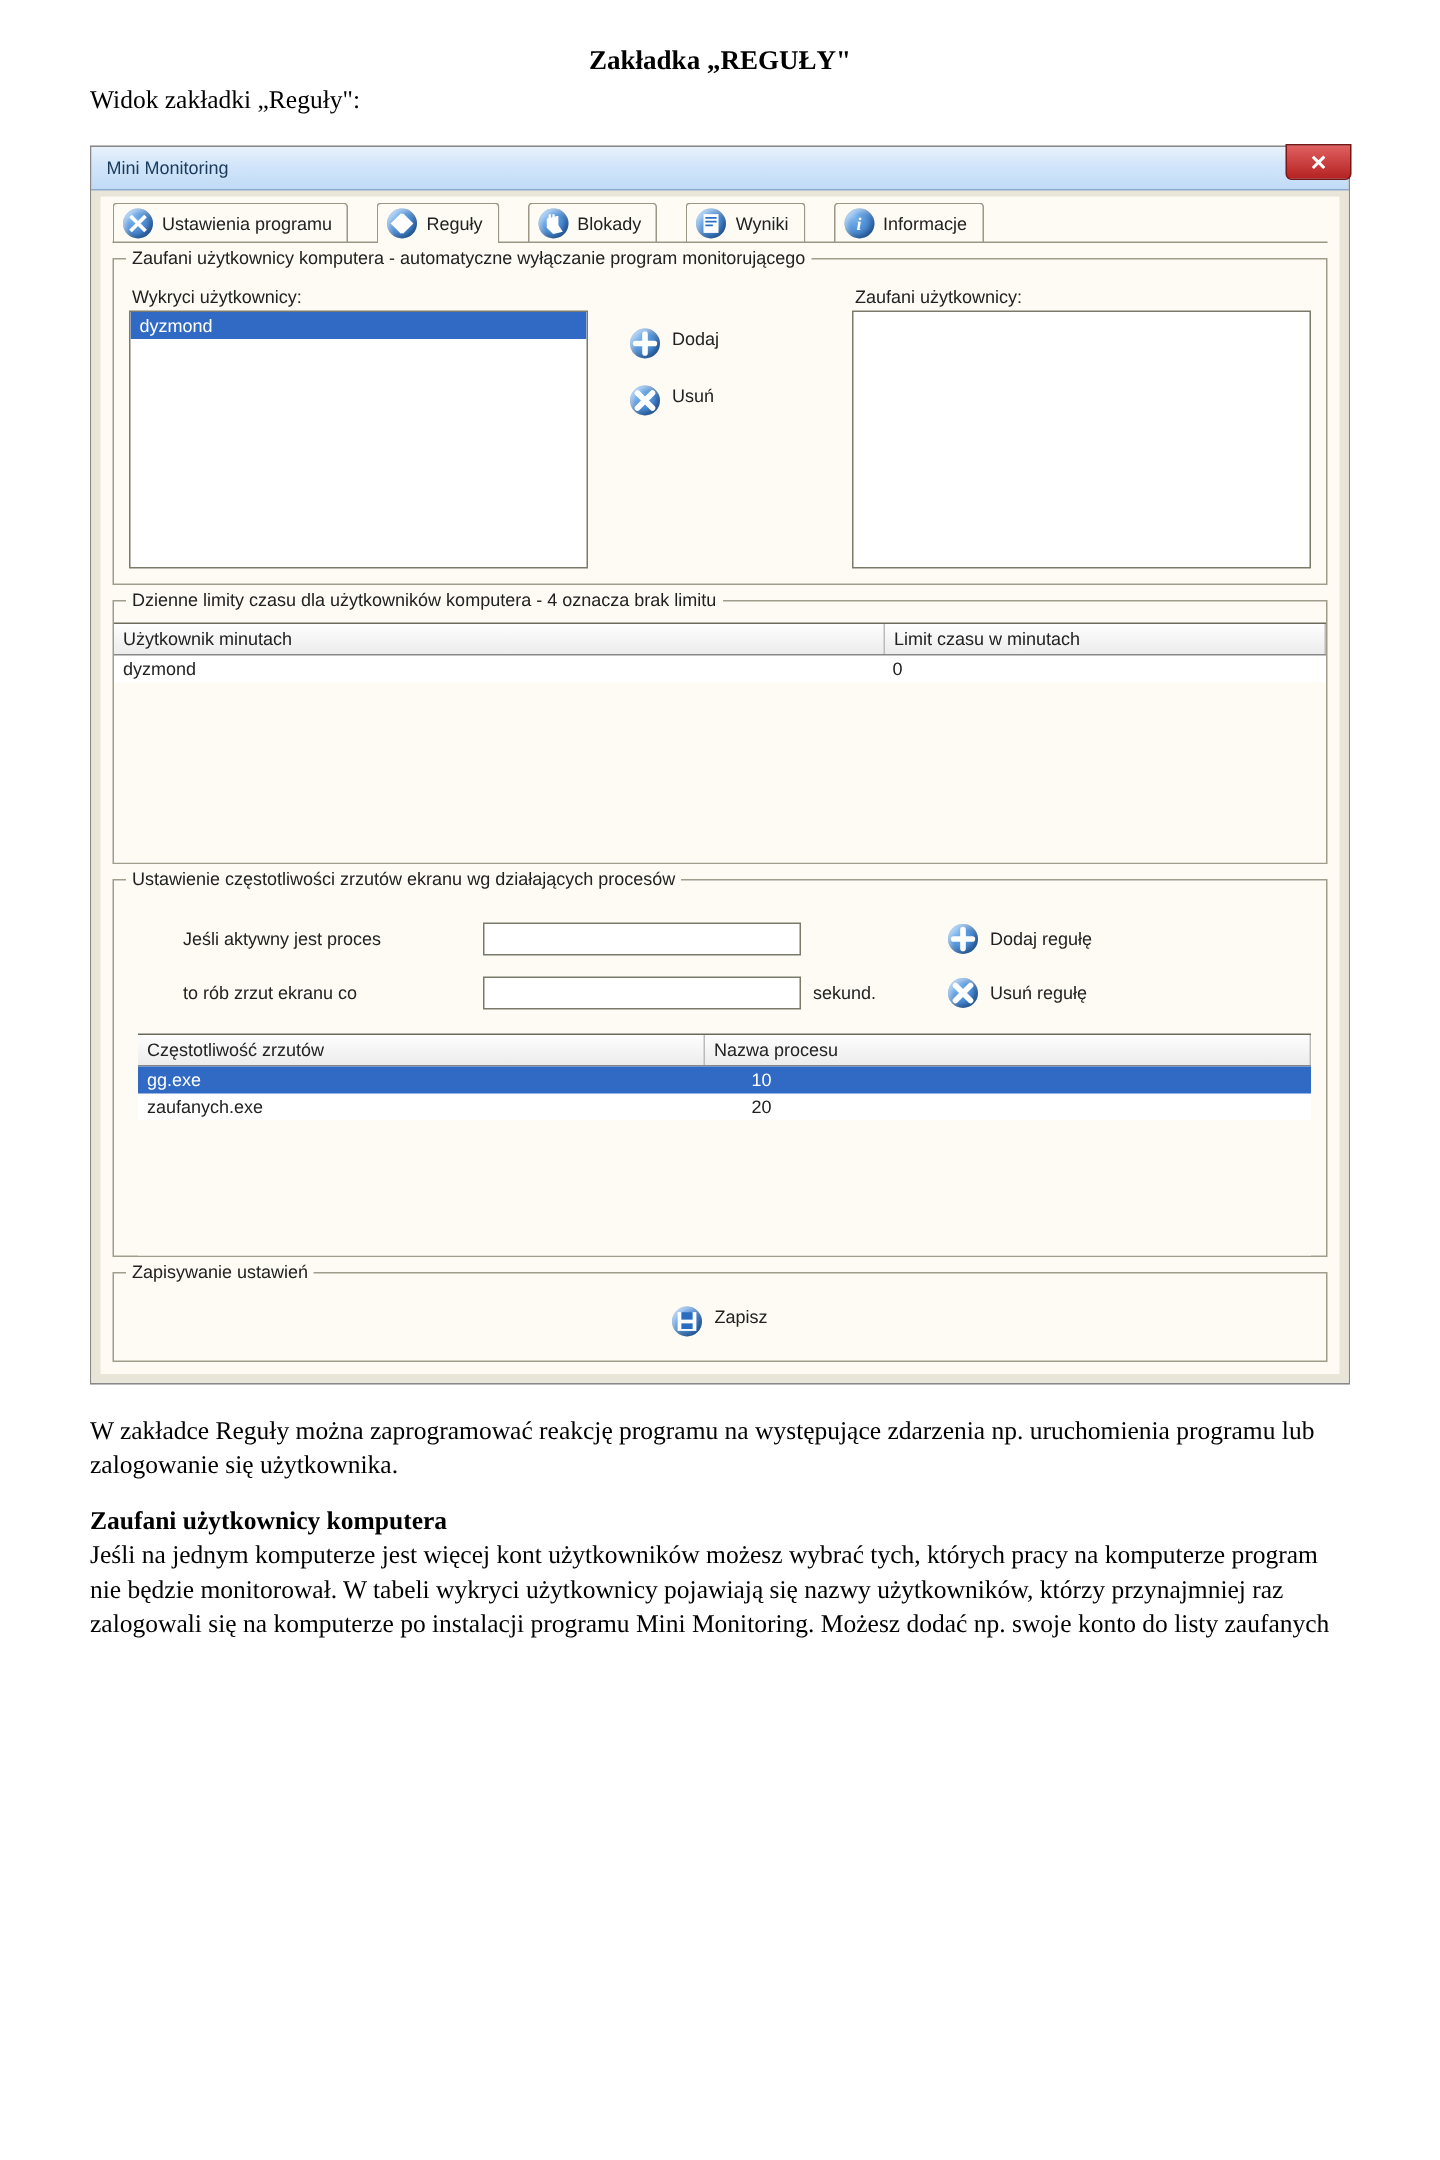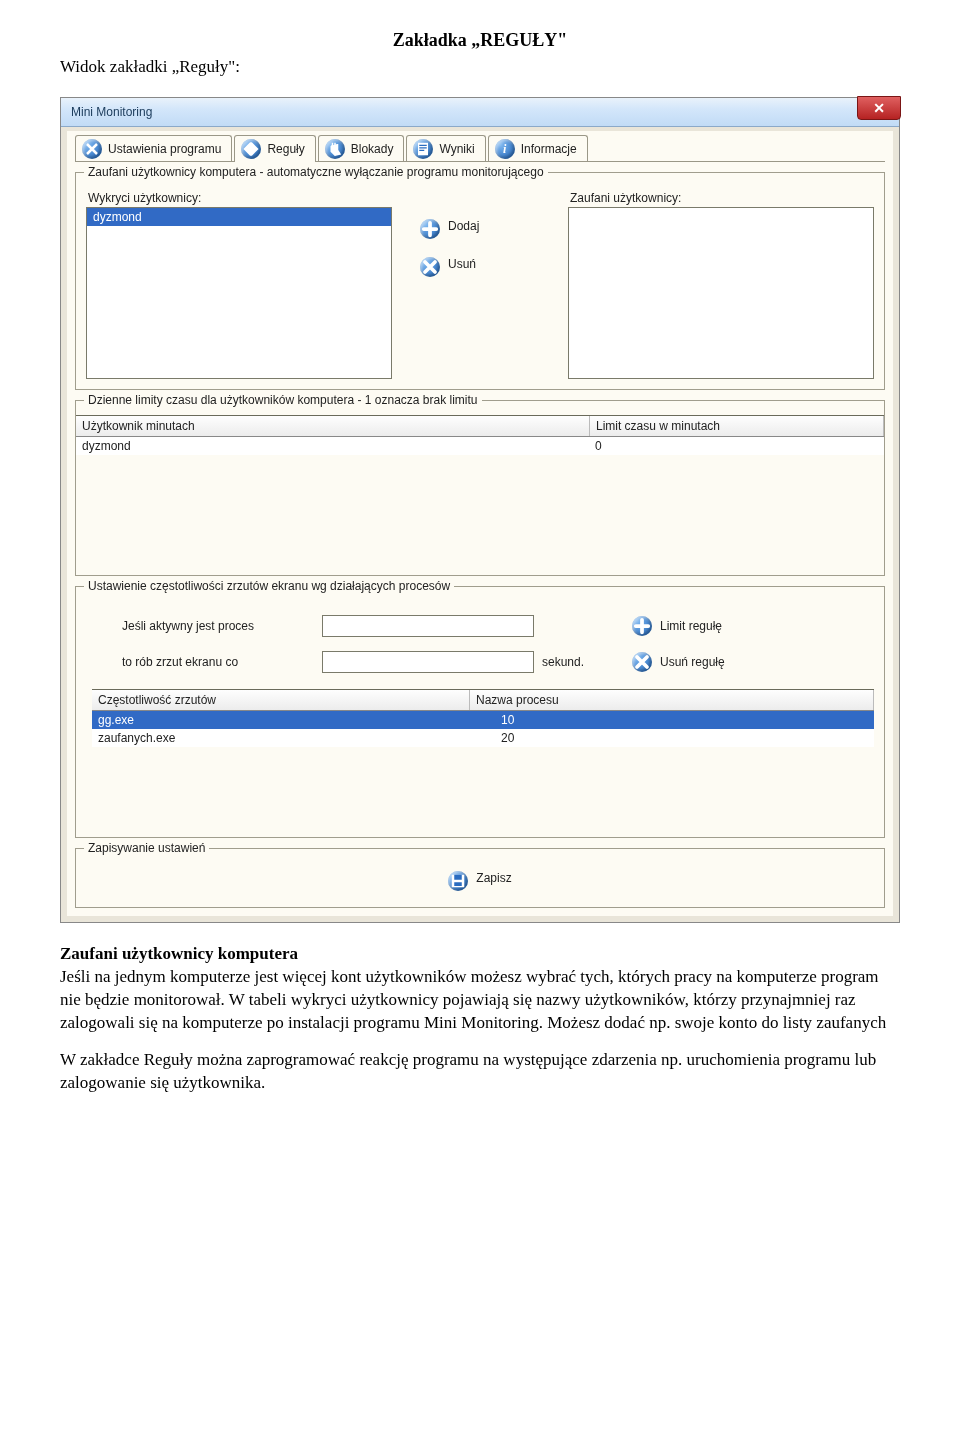--- a/index.html
+++ b/index.html
@@ -57,21 +57,21 @@
   }
   .win-body {
     padding: 4px 8px 8px 8px;
     background: #fdfbf3;
     border: 6px solid #e9e5d9;
     border-top: 4px solid #e9e5d9;
   }
   
   .tabs {
     display: flex;
-    gap: 2px;
+    gap: 19px;
     align-items: flex-start;
   }
   .tab {
     border: 1px solid #9a9787;
     border-bottom: none;
     background: #fdfbf3;
     padding: 3px 10px 3px 6px;
     display: flex;
     align-items: center;
     gap: 6px;
@@ -249,21 +249,21 @@
         <div class="tab">
           <span class="icon-circle">
             <span style="font-style:italic;font-family:Georgia,serif;">i</span>
           </span>
           <span>Informacje</span>
         </div>
       </div>
       <div class="tab-strip-line"></div>
 
       <div class="group">
-        <span class="group-title">Zaufani użytkownicy komputera - automatyczne wyłączanie programu monitorującego</span>
+        <span class="group-title">Zaufani użytkownicy komputera - automatyczne wyłączanie program monitorującego</span>
         <div class="trusted-row">
           <div class="list-col">
             <span class="list-label">Wykryci użytkownicy:</span>
             <div class="listbox">
               <div class="item selected">dyzmond</div>
             </div>
           </div>
           <div class="mid-col">
             <div class="icon-btn-row">
               <span class="icon-circle">
@@ -283,21 +283,21 @@
             </div>
           </div>
           <div class="list-col">
             <span class="list-label">Zaufani użytkownicy:</span>
             <div class="listbox"></div>
           </div>
         </div>
       </div>
 
       <div class="group" style="padding:14px 0 0 0;">
-        <span class="group-title">Dzienne limity czasu dla użytkowników komputera - 1 oznacza brak limitu</span>
+        <span class="group-title">Dzienne limity czasu dla użytkowników komputera - 4 oznacza brak limitu</span>
         <div class="table" style="border-left:none;border-right:none;border-bottom:none;">
           <div class="thead">
             <div class="th" style="flex:0 0 62%;">Użytkownik minutach</div>
             <div class="th" style="flex:1;">Limit czasu w minutach</div>
           </div>
           <div class="tbody">
             <div class="tr">
               <div class="td" style="flex:0 0 62%;">dyzmond</div>
               <div class="td" style="flex:1;">0</div>
             </div>
@@ -312,21 +312,21 @@
         <div class="freq-grid">
           <span>Jeśli aktywny jest proces</span>
           <div class="txtinput"></div>
           <span></span>
           <div class="freq-actions">
             <span class="icon-circle">
               <svg viewBox="0 0 16 16">
                   <path d="M8 3v10M3 8h10" stroke="#fff" stroke-width="3" stroke-linecap="round"></path>
                 </svg>
             </span>
-            <span>Limit regułę</span>
+            <span>Dodaj regułę</span>
           </div>
 
           <span>to rób zrzut ekranu co</span>
           <div class="txtinput"></div>
           <span>sekund.</span>
           <div class="freq-actions">
             <span class="icon-circle">
               <svg viewBox="0 0 16 16">
                   <path d="M4 4l8 8M12 4l-8 8" stroke="#fff" stroke-width="3" stroke-linecap="round"></path>
                 </svg>
@@ -366,19 +366,19 @@
                 </svg>
             </span>
             <span>Zapisz</span>
           </div>
         </div>
       </div>
 
     </div>
   </div>
 
+  <div class="body-para">W zakładce Reguły można zaprogramować reakcję programu na występujące zdarzenia np. uruchomienia programu lub zalogowanie się użytkownika.</div>
+
   <div class="body-para">
     <span class="bold">Zaufani użytkownicy komputera</span><br>
     <span>Jeśli na jednym komputerze jest więcej kont użytkowników możesz wybrać tych, których pracy na komputerze program nie będzie monitorował. W tabeli wykryci użytkownicy pojawiają się nazwy użytkowników, którzy przynajmniej raz zalogowali się na komputerze po instalacji programu Mini Monitoring. Możesz dodać np. swoje konto do listy zaufanych</span>
   </div>
-
-  <div class="body-para">W zakładce Reguły można zaprogramować reakcję programu na występujące zdarzenia np. uruchomienia programu lub zalogowanie się użytkownika.</div>
 </div>
 
 </body></html>

